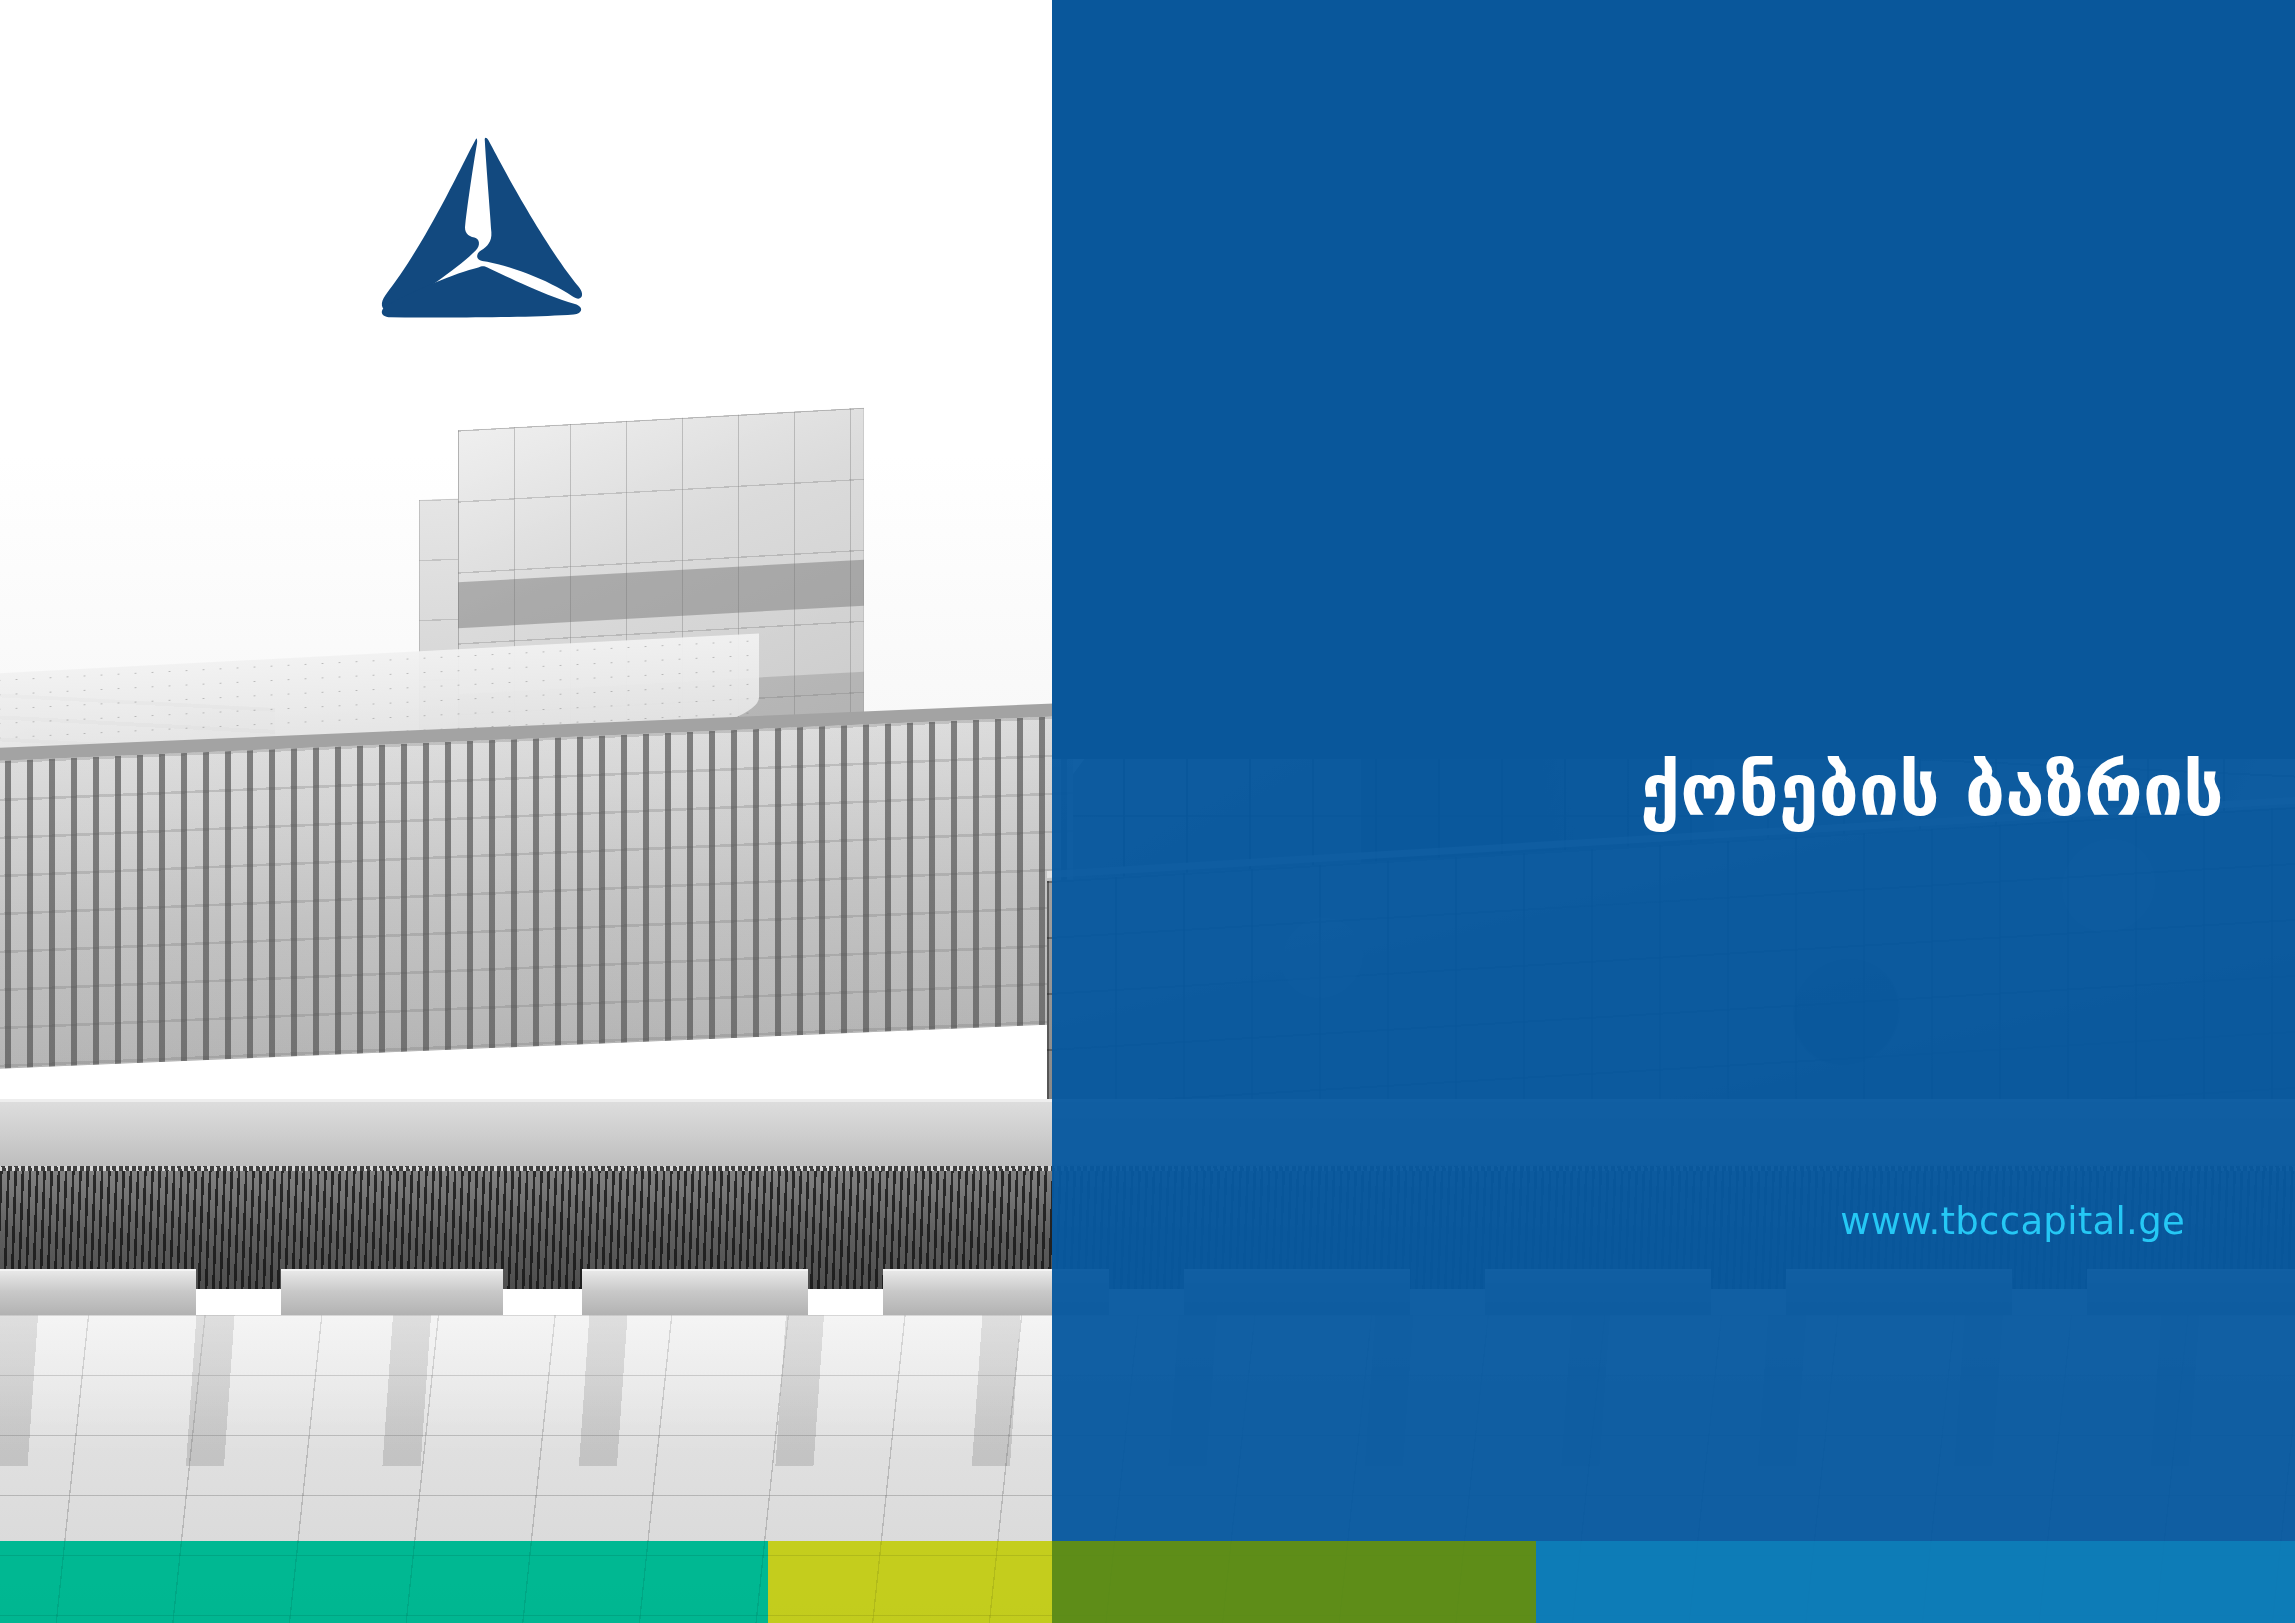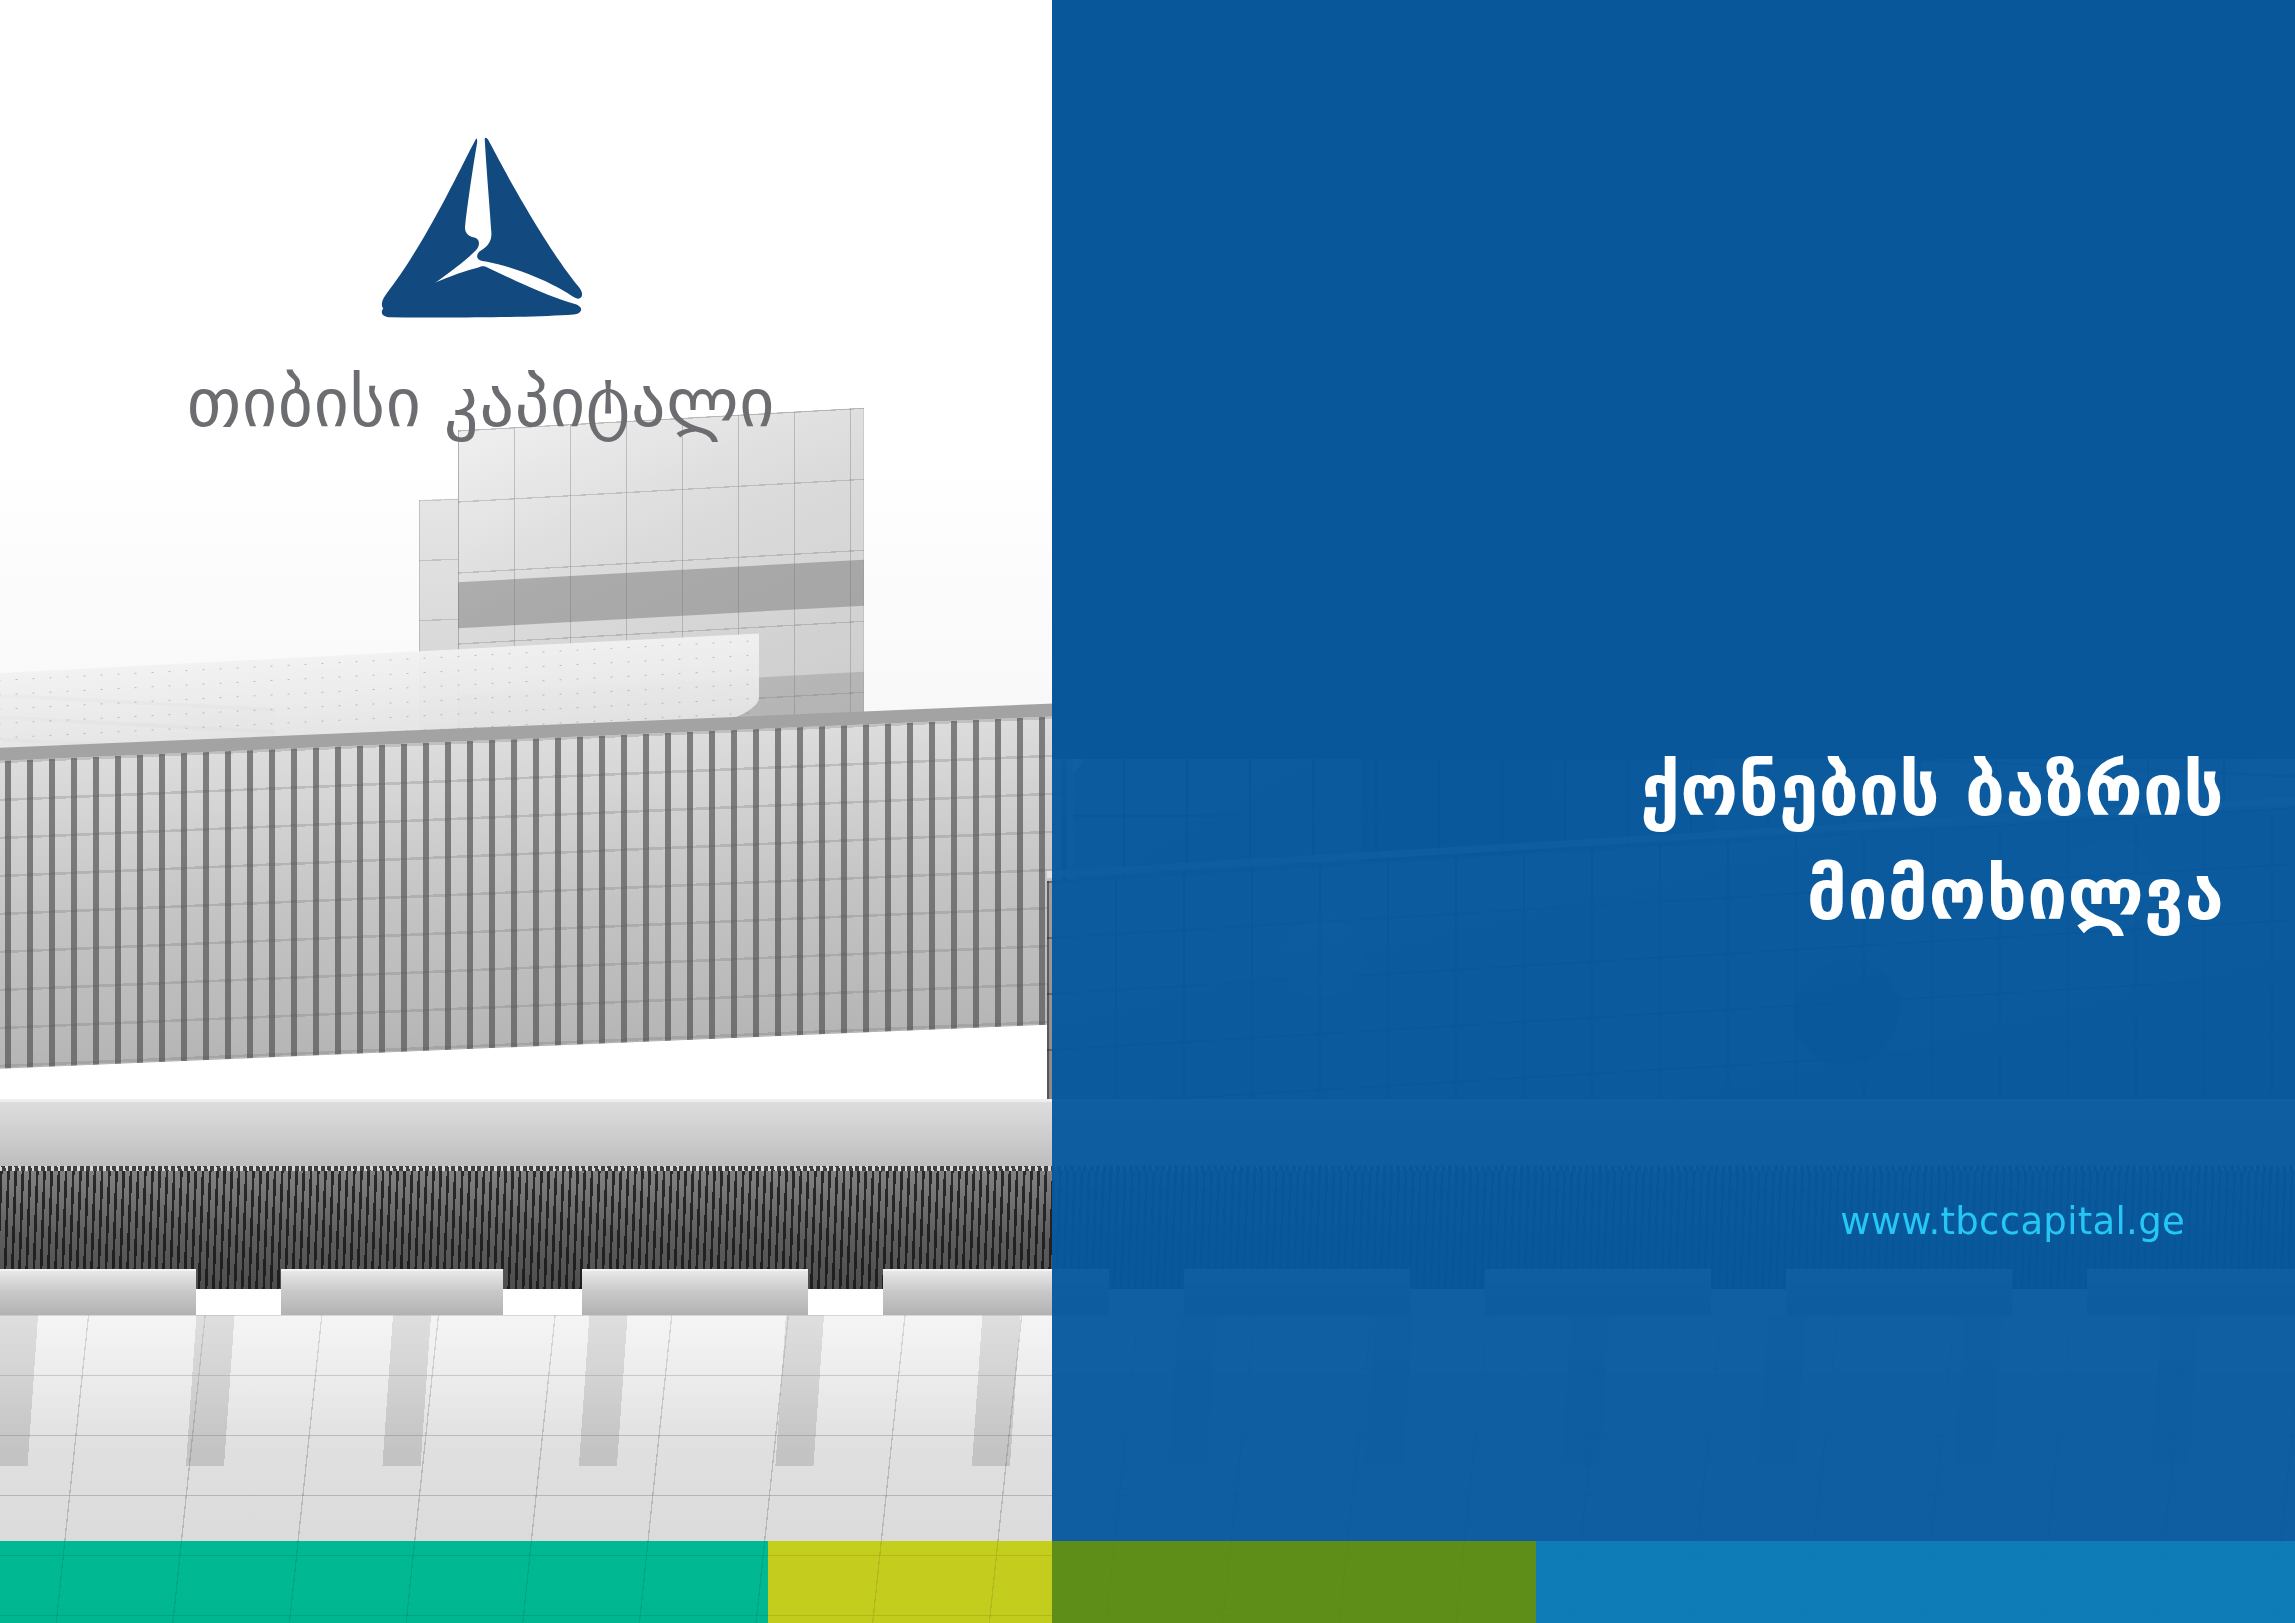--- a/index.html
+++ b/index.html
@@ -430,25 +430,23 @@
     <svg viewBox="0 0 340 290" xmlns="http://www.w3.org/2000/svg" aria-hidden="true">
 
       <path d="M168 8 C150 40 92 168 30 246 C18 262 26 276 44 266 C92 240 146 200 168 178 C176 170 174 160 166 158 C156 156 150 150 152 138 C156 104 164 48 170 14 C171 7 169 4 168 8 Z" fill="#12497F"></path>
 
       <path d="M182 10 C184 48 190 118 192 150 C193 164 186 172 176 178 C168 183 168 192 178 194 C218 200 278 222 316 248 C330 258 336 246 326 234 C268 162 206 44 188 10 C185 4 181 3 182 10 Z" fill="#12497F"></path>
 
       <path d="M172 204 C138 212 72 240 32 262 C20 269 22 280 38 280 C128 281 250 281 318 276 C332 275 334 264 320 260 C266 244 204 212 186 204 C180 201 177 202 172 204 Z" fill="#12497F"></path>
     </svg>
   </div>
 
-  <div class="brandwordmark">თიბისი კაპიტალი</div>
 
   <div class="title">
     <span class="ln">ქონების ბაზრის</span>
-    <span class="ln">მიმოხილვა</span>
   </div>
 
   <div class="weburl">www.tbccapital.ge</div>
 
   <div class="brandbar">
     <div class="seg green"></div>
     <div class="seg yellow"></div>
     <div class="seg cyan"></div>
   </div>
   <div class="brandbar2">

